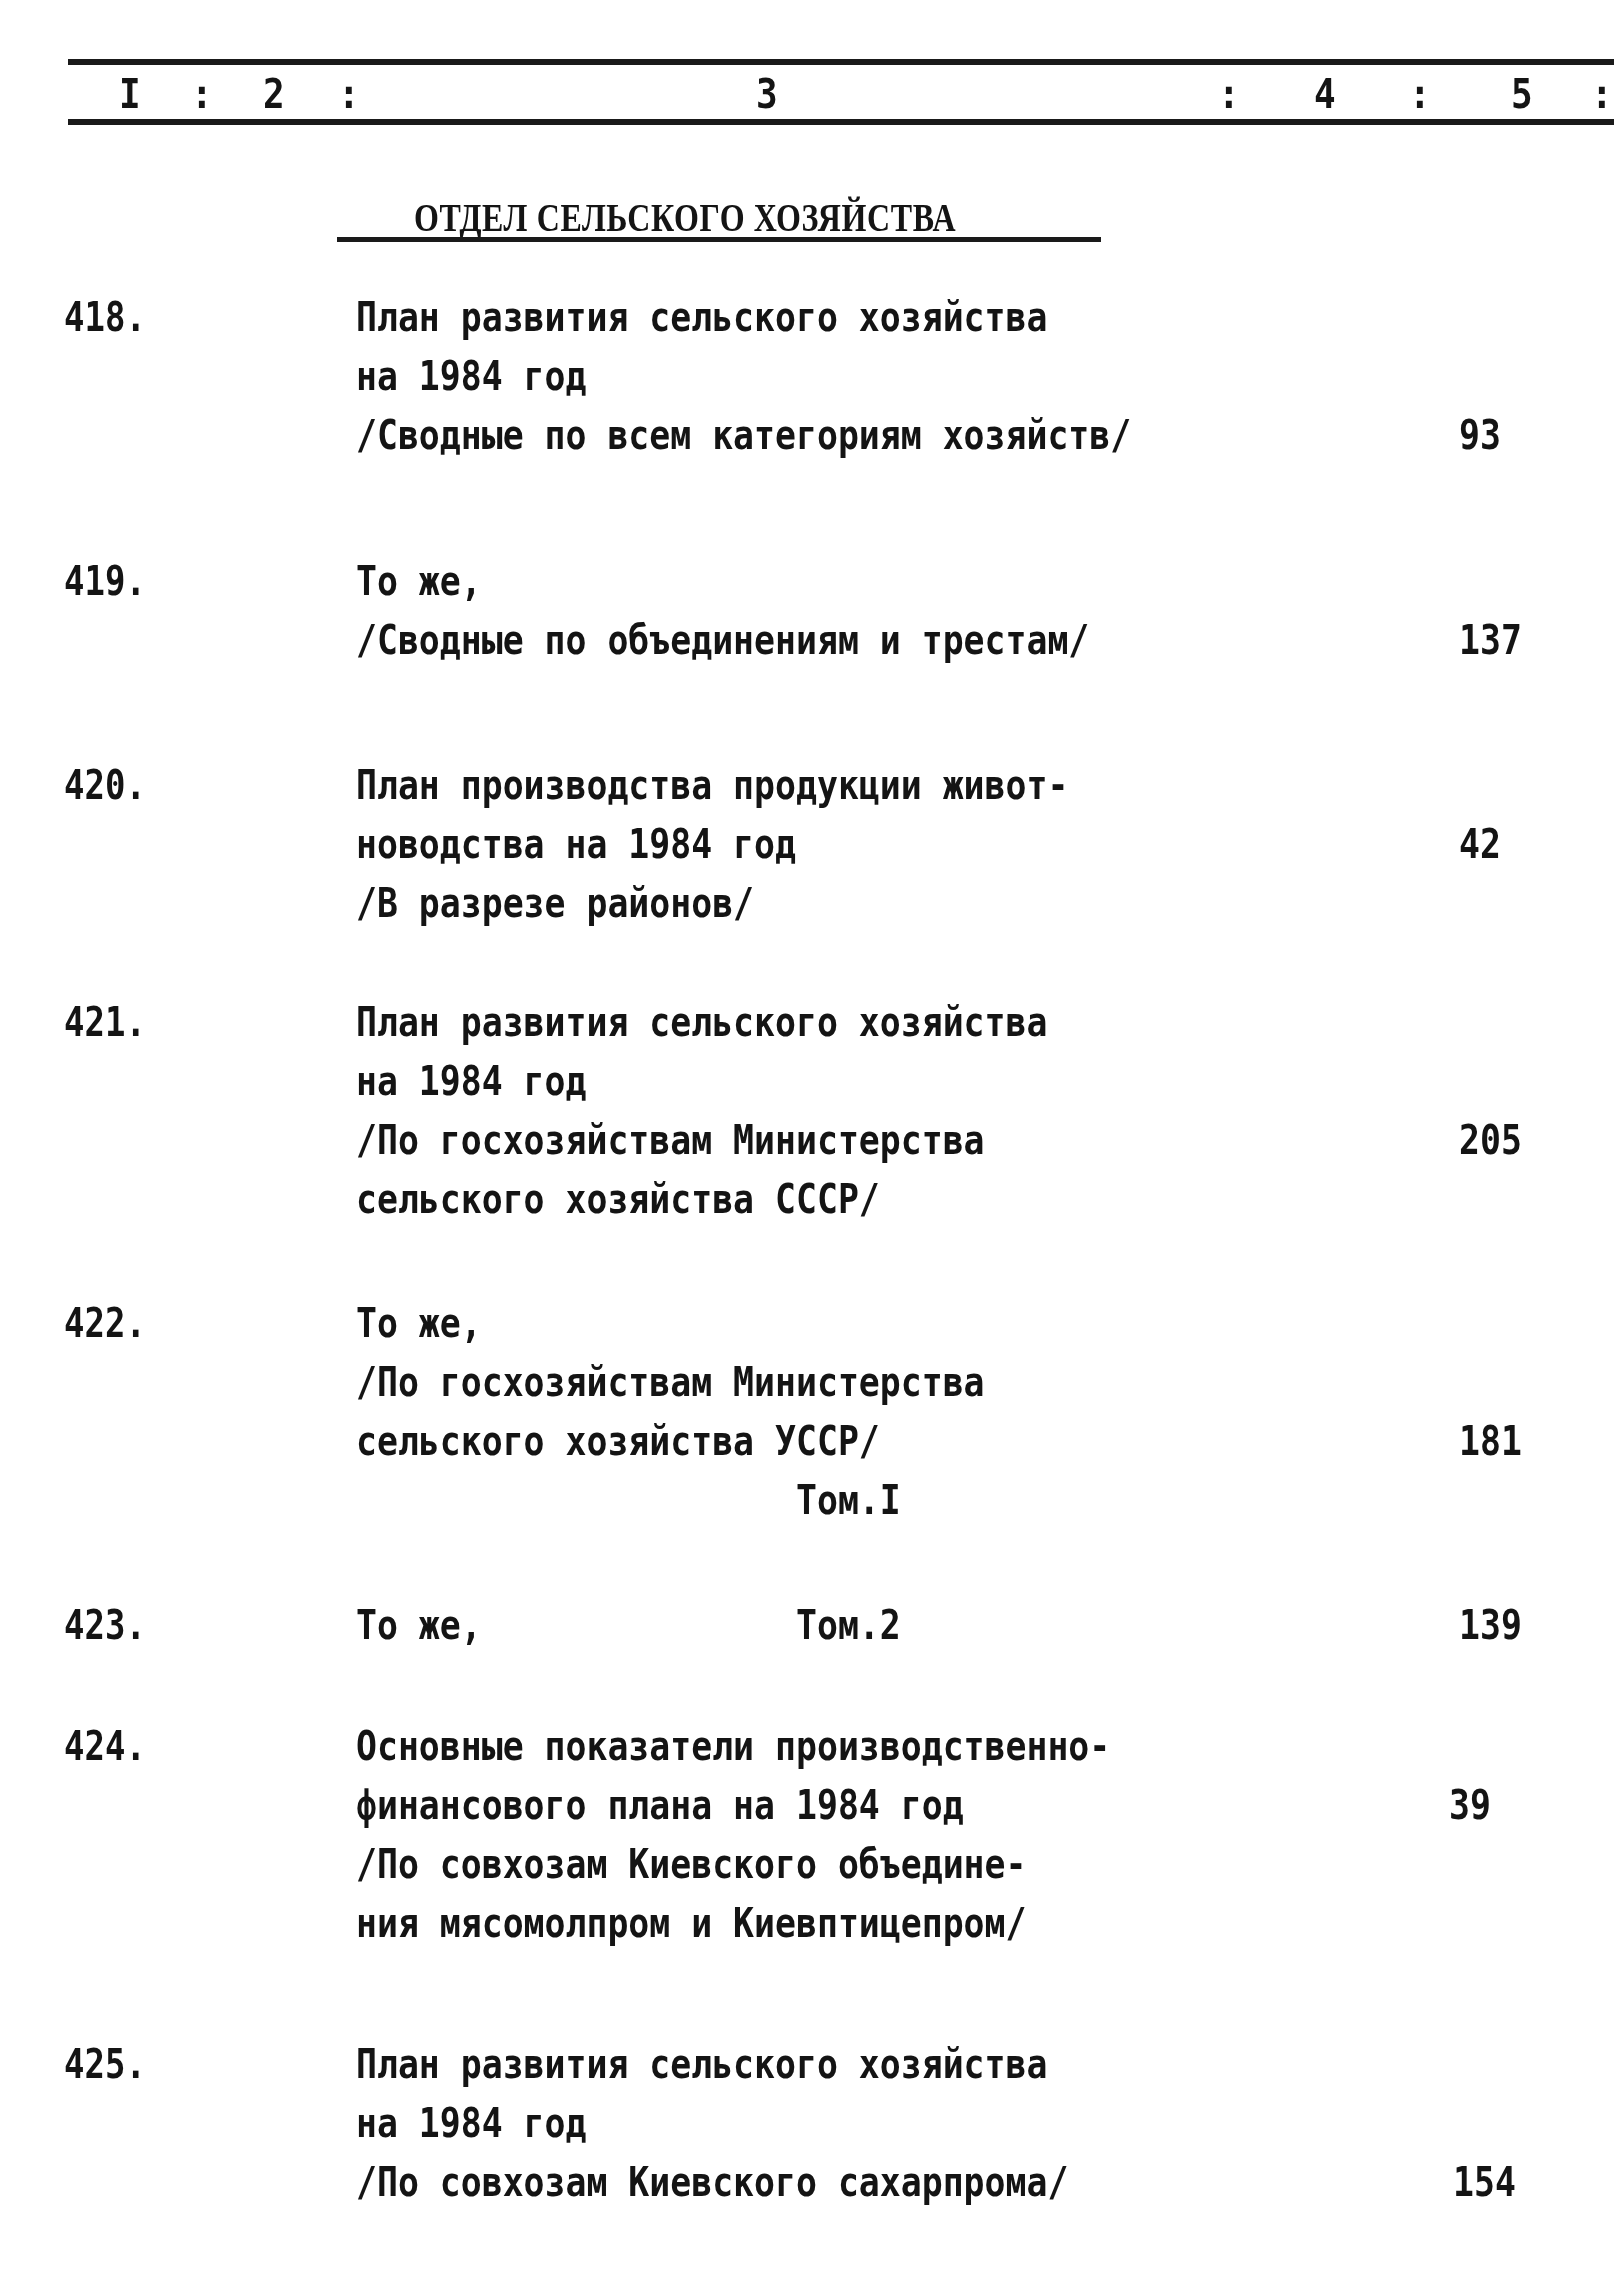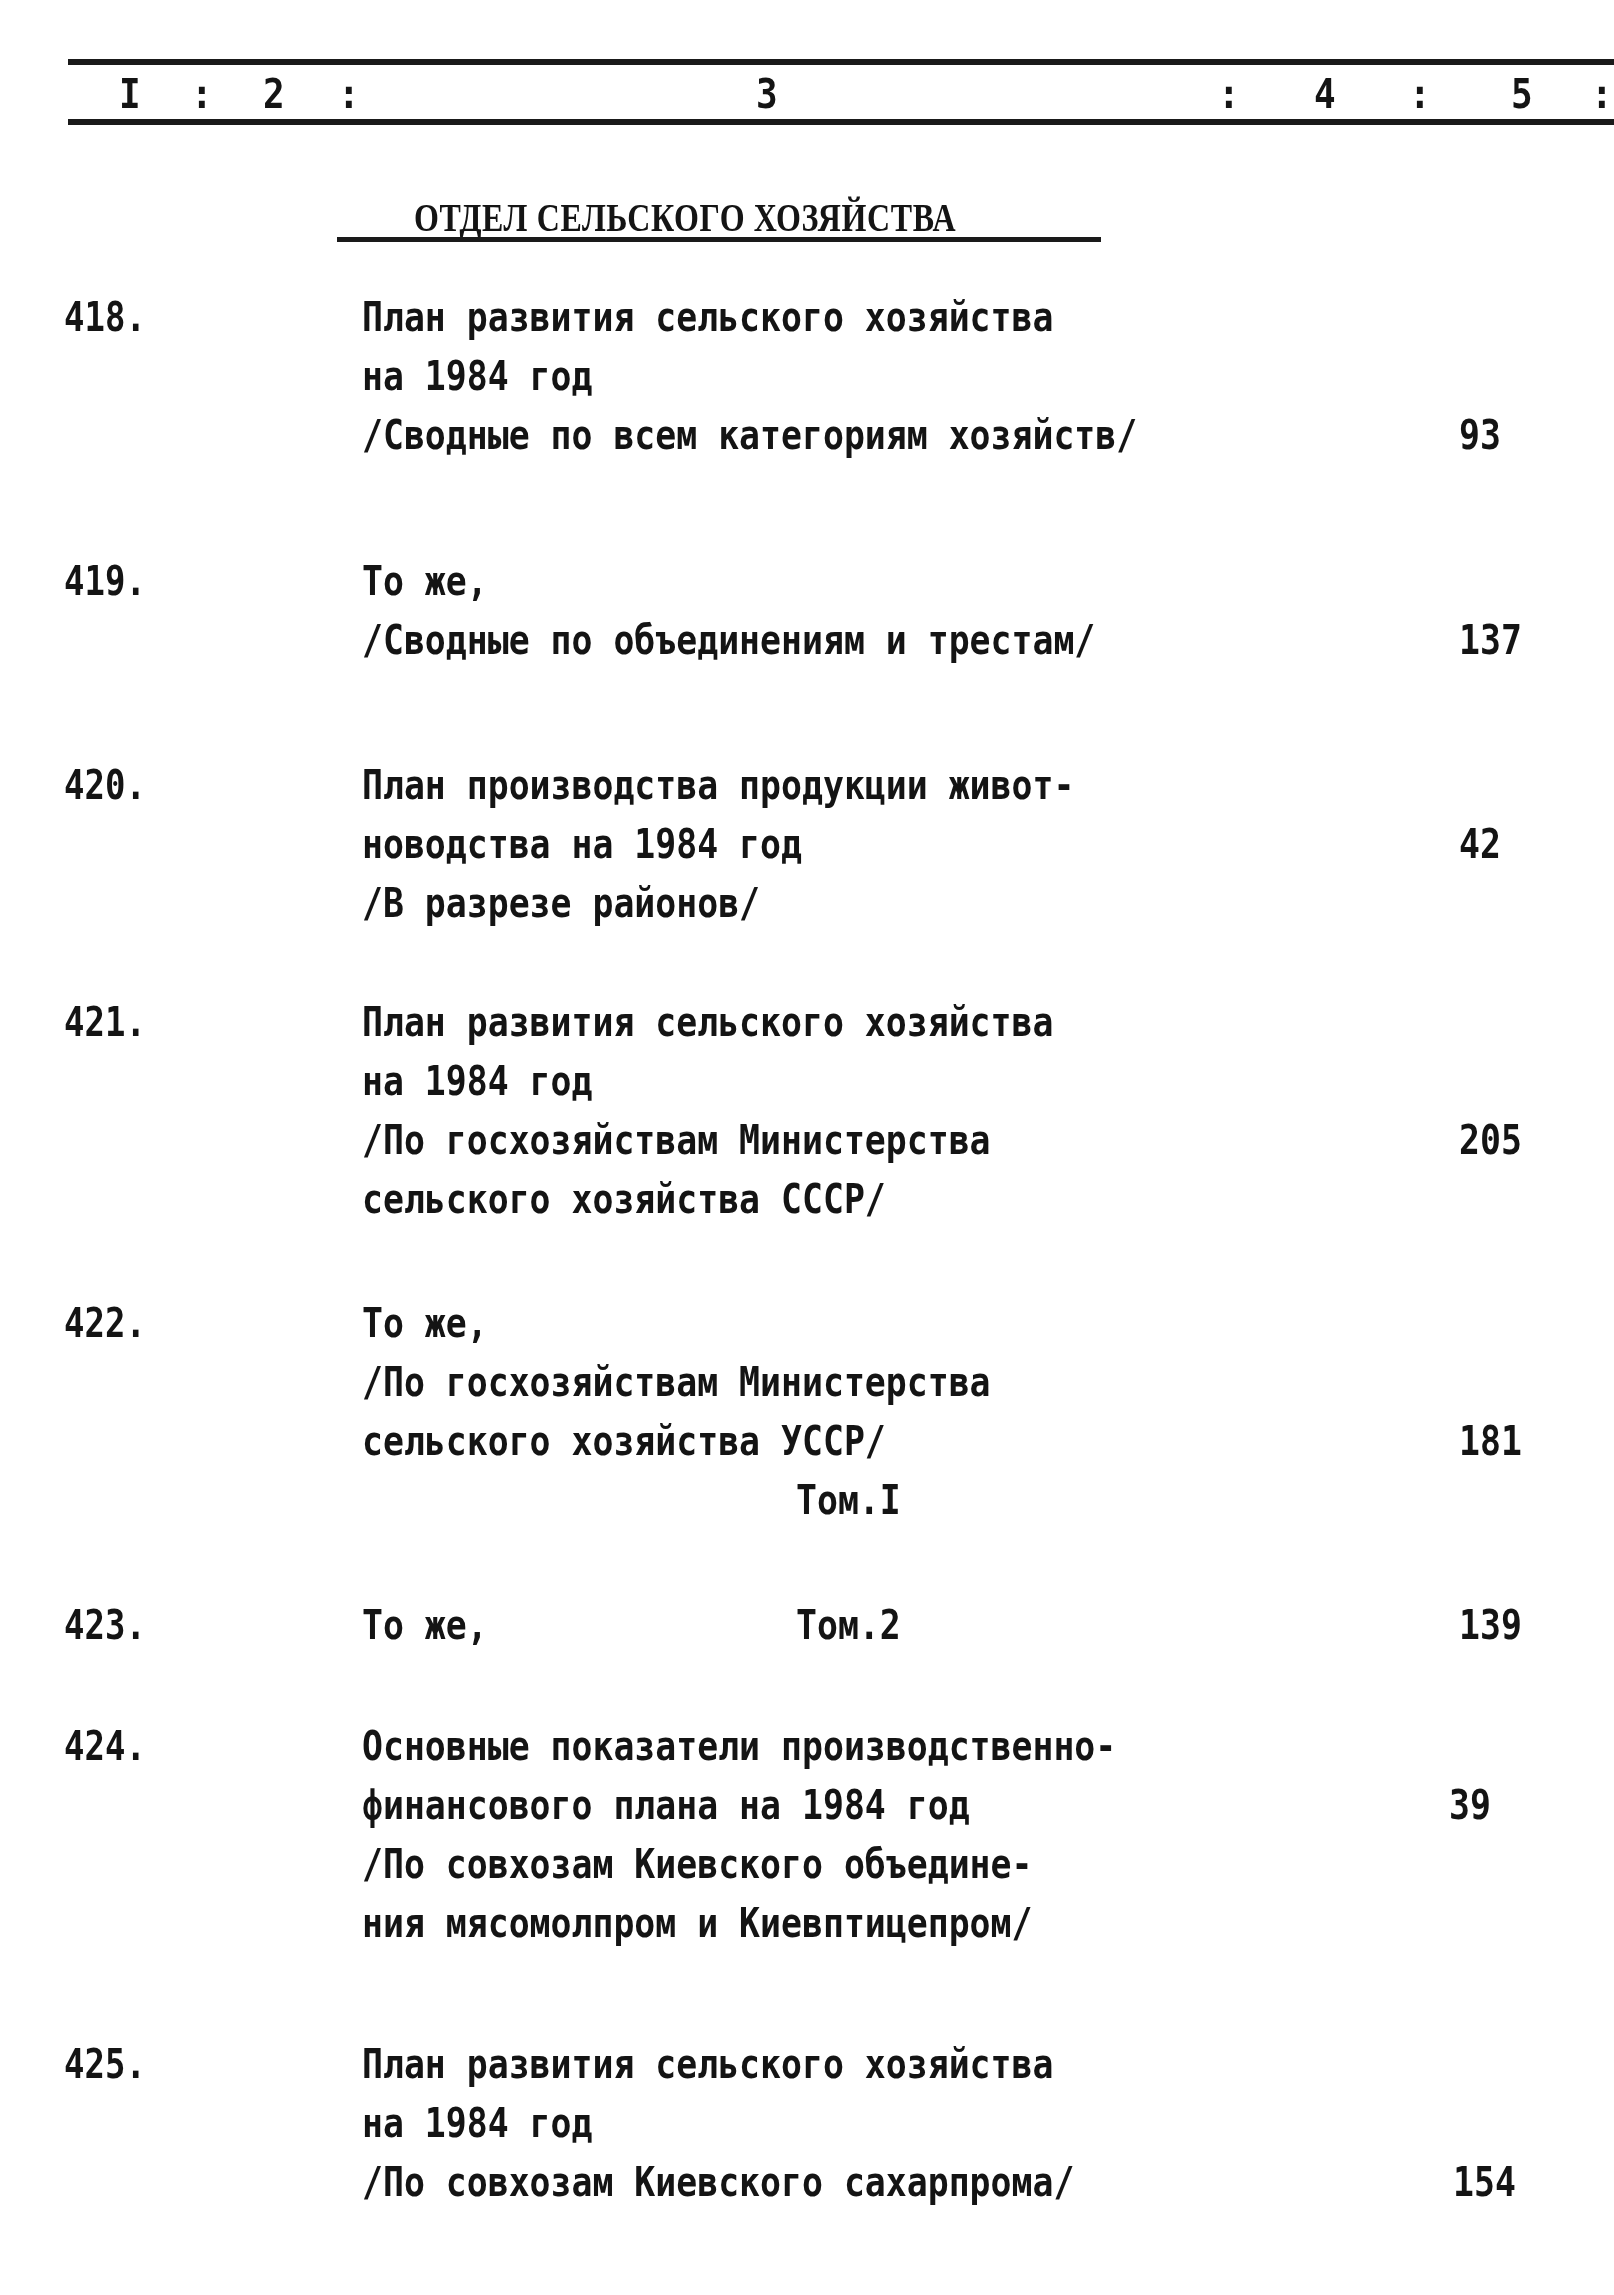--- a/index.html
+++ b/index.html
@@ -19,21 +19,21 @@
     position: absolute; left: 414px; top: 193px; font-size: 41px; font-weight: bold;
     letter-spacing: 0.8px; transform: scaleX(0.78); transform-origin: left top;
     font-family: "Liberation Serif", "DejaVu Serif", serif;
   }
   .entry { position: absolute; left: 0; width: 1615px; }
   .entry-num {
     position: absolute; left: 64px; top: 0; font-size: 40px; font-weight: bold;
     font-family: "DejaVu Sans Mono", "Liberation Mono", monospace;
     transform: scaleX(0.85); transform-origin: left top; line-height: 59px;
   }
-  .entry-lines { position: absolute; left: 356px; top: 0; margin-left: 6px; }
+  .entry-lines { position: absolute; left: 356px; top: 0; }
   .line {
     display: block; font-size: 40px; font-weight: bold; line-height: 59px; white-space: pre;
     font-family: "DejaVu Sans Mono", "Liberation Mono", monospace;
     transform: scaleX(0.87); transform-origin: left top; height: 59px;
   }
   .sheets {
     position: absolute; font-size: 40px; font-weight: bold; line-height: 59px;
     font-family: "DejaVu Sans Mono", "Liberation Mono", monospace;
     transform: scaleX(0.87); transform-origin: left top;
   }

